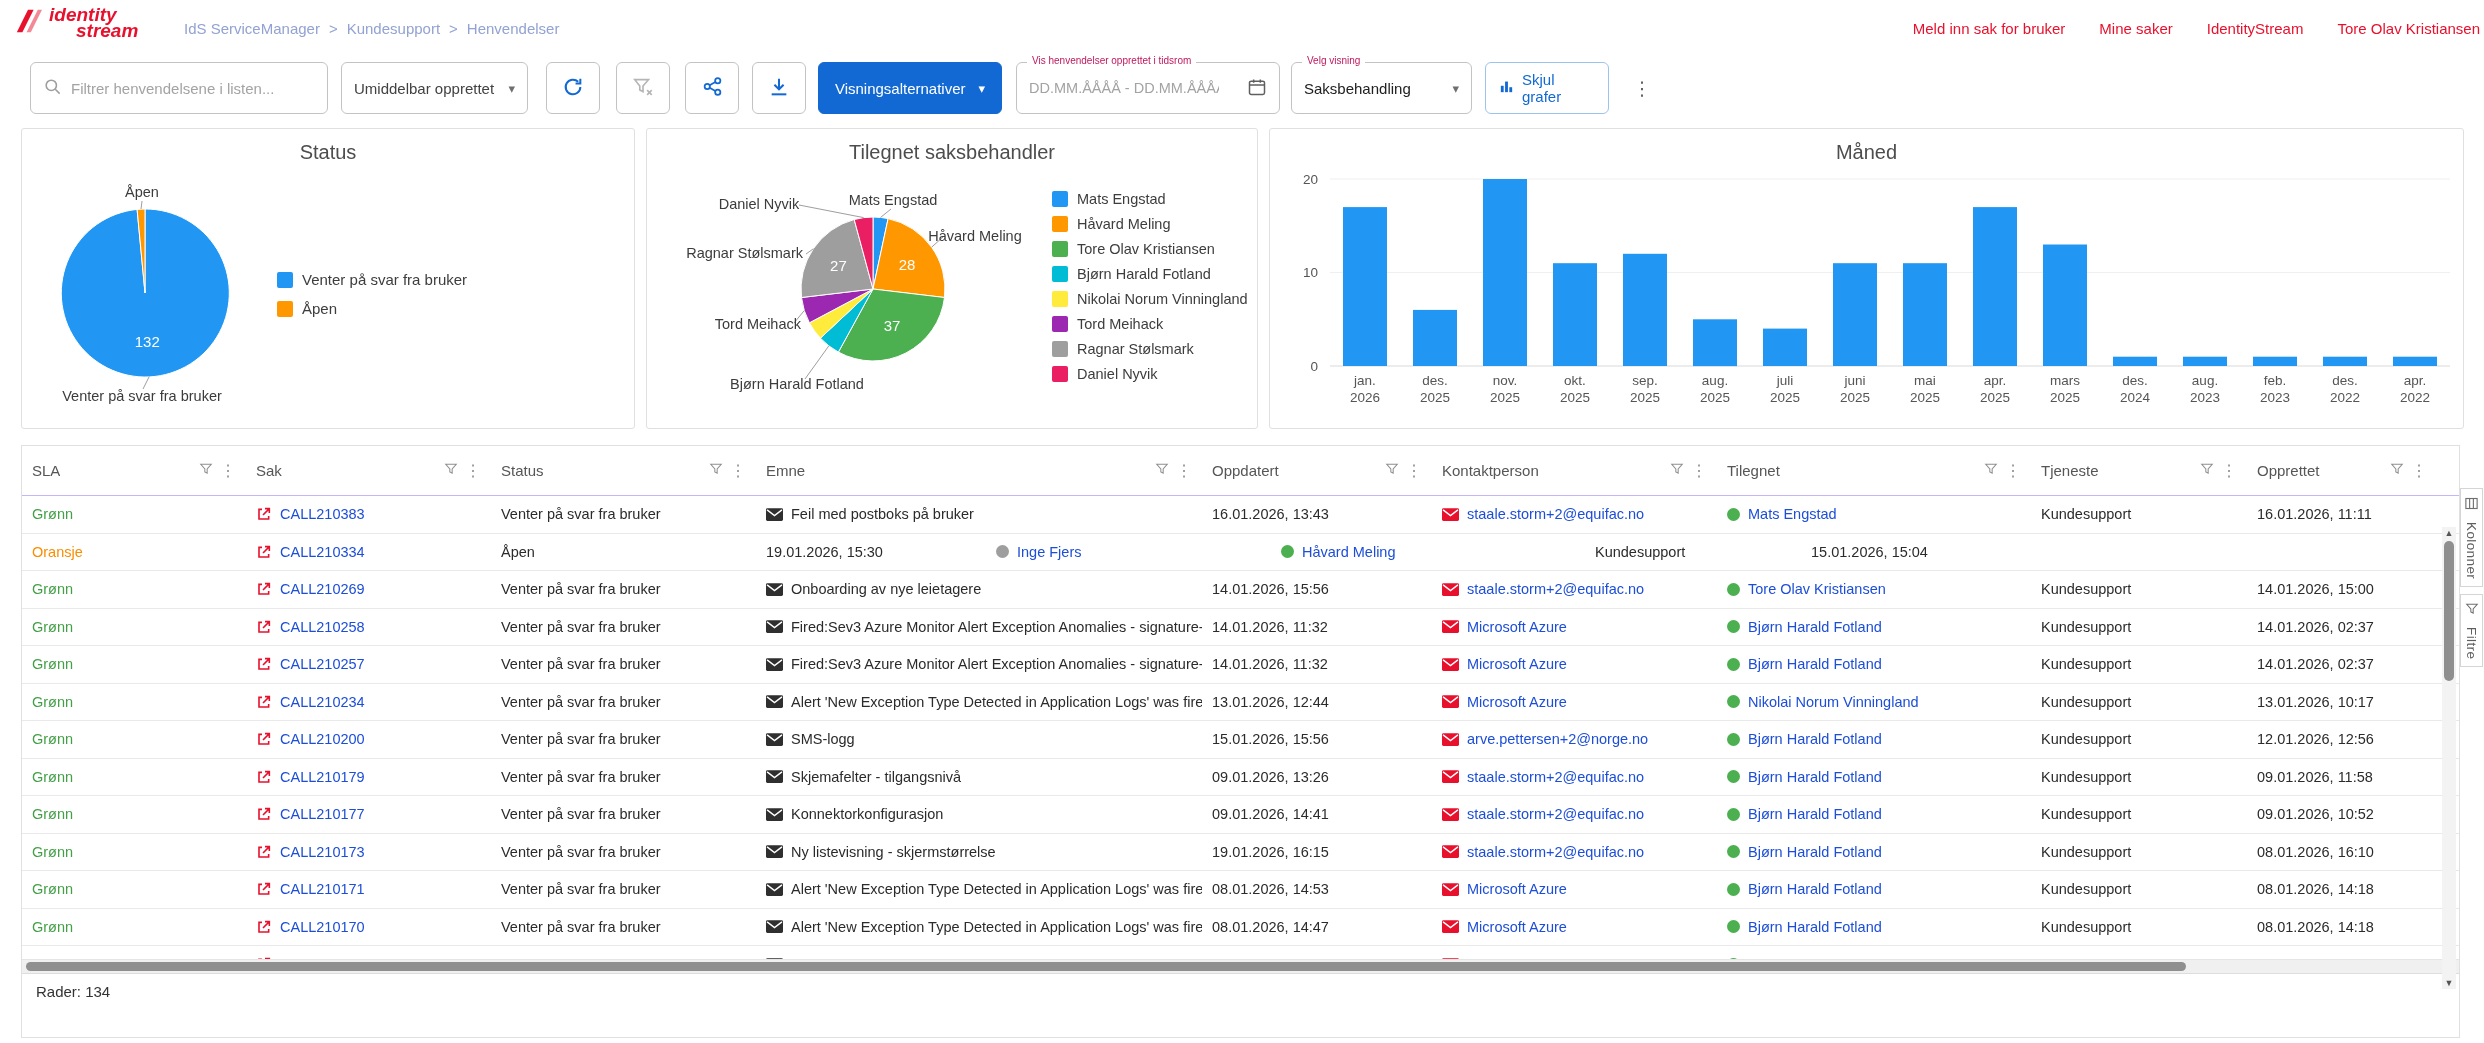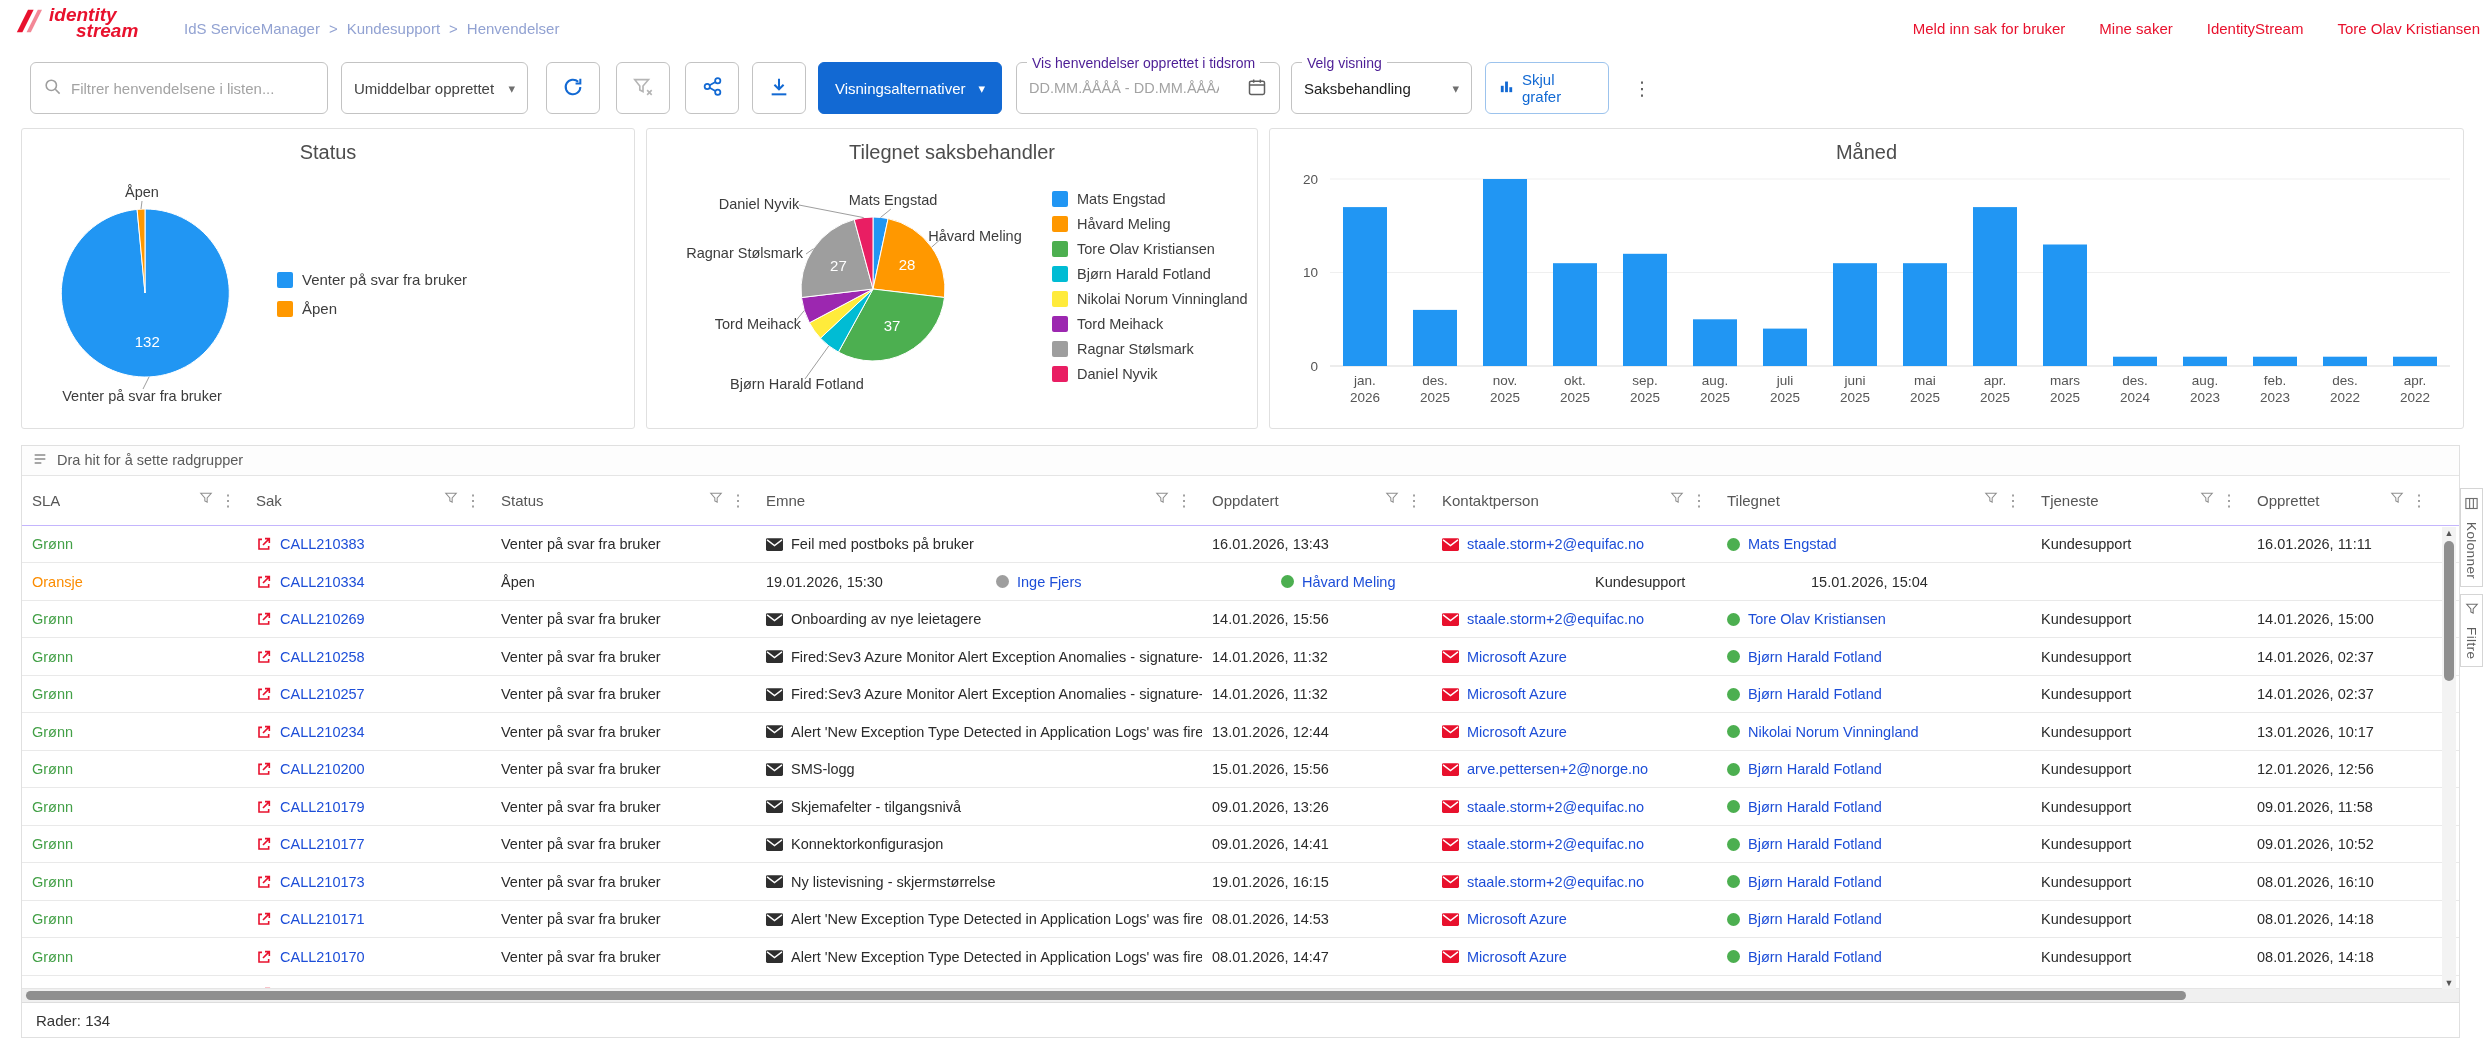--- a/index.html
+++ b/index.html
@@ -34,21 +34,21 @@
   #btn-share { left:685px; width:54px; }
   #btn-download { left:752px; width:54px; }
   #btn-view-options { left:818px; width:184px; background:#1269d3; border-color:#1269d3; color:#fff; justify-content:center; }
   #btn-view-options .caret { color:#fff; margin-left:4px; }
   #date-range { left:1016px; width:264px; }
   #date-range input { border:none; outline:none; width:190px; font-size:14.5px; font-family:inherit; color:#333; }
   #date-range input::placeholder { color:#a3a3a3; }
   #view-select { left:1291px; width:181px; color:#212121; }
   #btn-hide-charts { left:1485px; width:124px; border-color:#9cc3ed; color:#1269d3; justify-content:center; gap:7px; }
   #toolbar-kebab { left:1628px; width:28px; border:none; justify-content:center; font-size:19px; color:#616161; }
-  .float-label { position:absolute; top:-8px; left:10px; background:#fff; padding:0 5px; font-size:14px; color:#4c1d95; white-space:nowrap; }
+  .float-label { position:absolute; top:-8px; left:10px; background:#fff; padding:0 5px; font-size:10px; color:#be185d; white-space:nowrap; }
   .ctl-value { white-space:nowrap; }
 
   
   .panel { position:absolute; top:128px; height:301px; background:#fff; border:1px solid #e0e0e0; border-radius:3px; }
   #panel-status { left:21px; width:614px; }
   #panel-assignee { left:646px; width:612px; }
   #panel-month { left:1269px; width:1195px; }
   .panel-title { position:absolute; top:12px; left:0; width:100%; text-align:center; font-size:20px; color:#4d4d4d; }
   .panel svg.chart { position:absolute; left:0; top:0; }
   .pie-val { fill:#fff; font-size:15px; font-family:"Liberation Sans",sans-serif; }
@@ -357,28 +357,20 @@
           <text class="axis" x="1075.0" y="273" text-anchor="middle">2022</text>
           <rect x="1123.0" y="227.7" width="44" height="9.3" fill="#2196f3"></rect>
           <text class="axis" x="1145.0" y="256" text-anchor="middle">apr.</text>
           <text class="axis" x="1145.0" y="273" text-anchor="middle">2022</text>
         </svg>
       <div class="panel-title">Måned</div>
     </div>
   </section>
 
   <section class="grid">
-    <div class="groupbar">
-      <span>
-        <svg width="16" height="16" viewBox="0 0 24 24" fill="none" stroke="#8a8a8a" stroke-width="2">
-            <path d="M4 6h16M4 12h16M4 18h10"></path>
-          </svg>
-      </span>
-      <span>Dra hit for å sette radgrupper</span>
-    </div>
     <div class="thead" id="thead">
         <div class="hcell" style="width:224px">
           <span class="hlabel">SLA</span>
           <span class="hctl">
             <span><svg width="14" height="14" viewBox="0 0 24 24">
                 <path d="M3 4h18l-7 8v7l-4-2v-5L3 4z" fill="none" stroke="#8f8f8f" stroke-width="1.8"></path>
               </svg></span>
             <span class="kebab">⋮</span>
           </span>
         </div>

